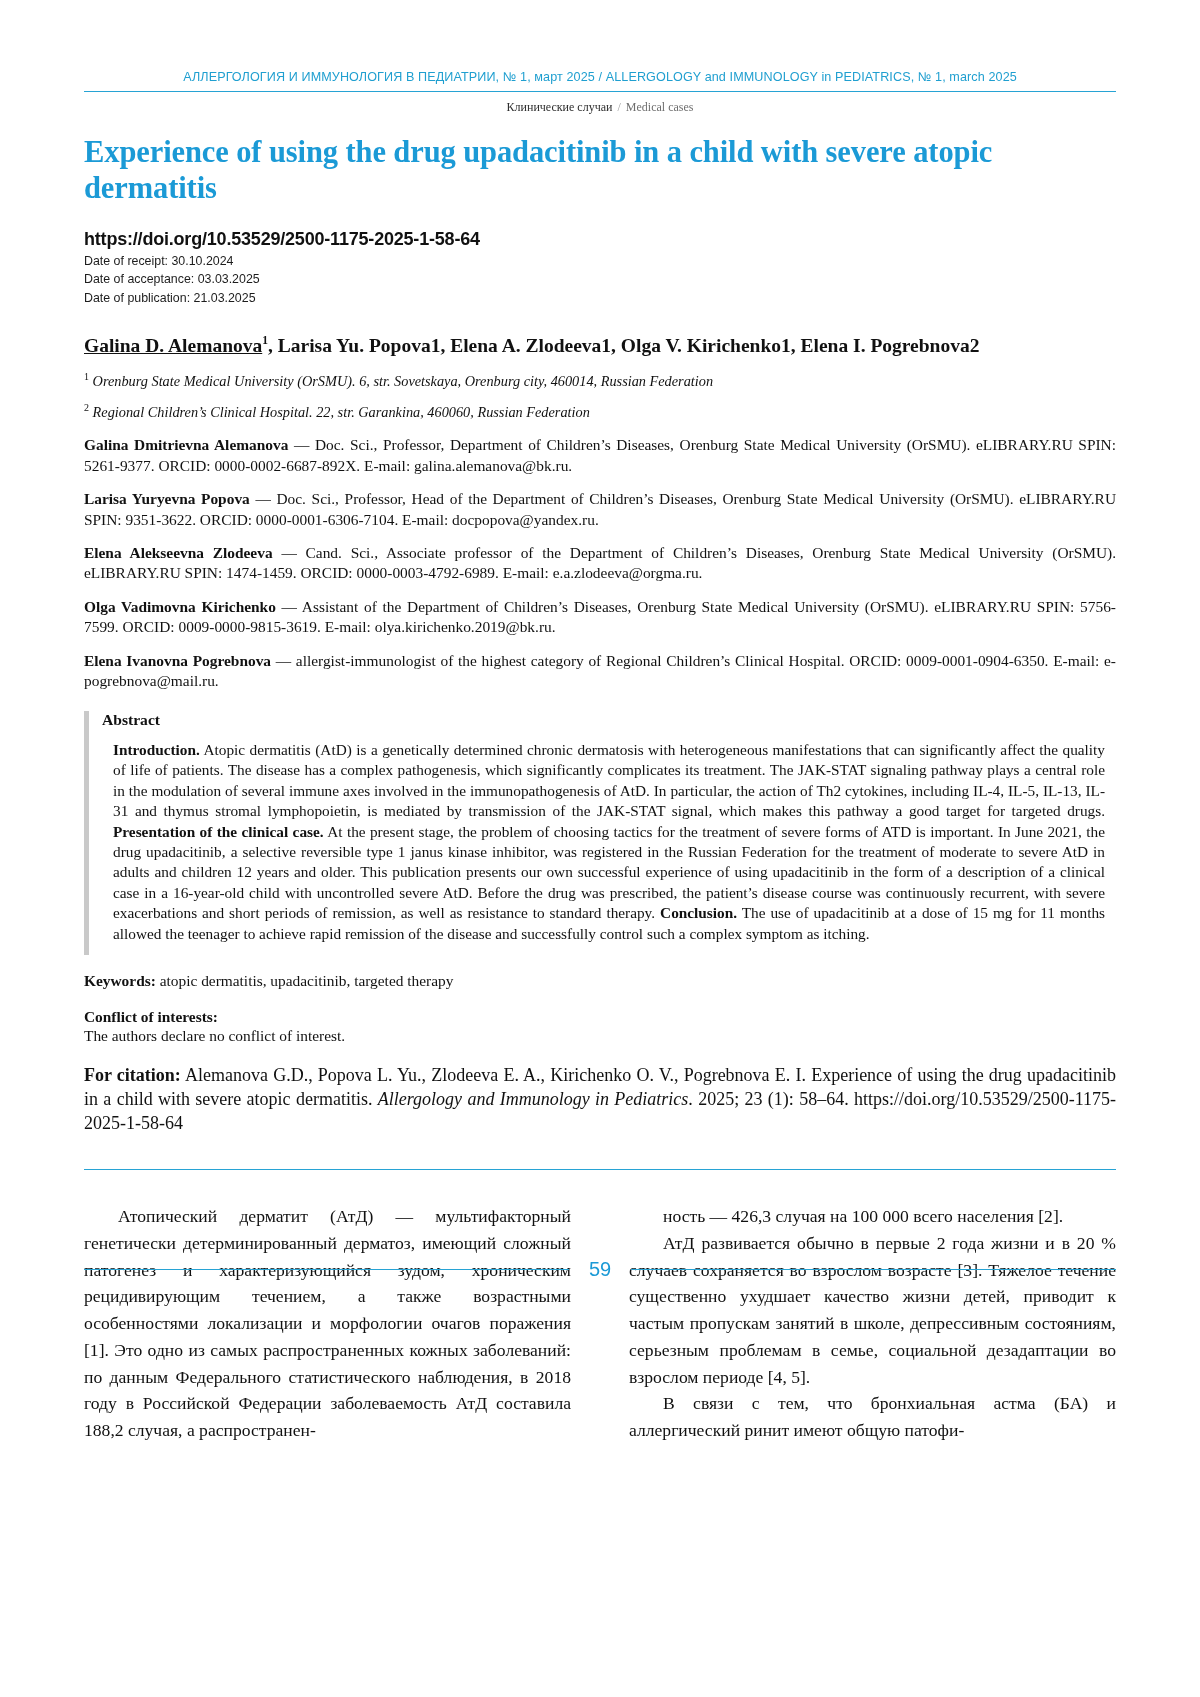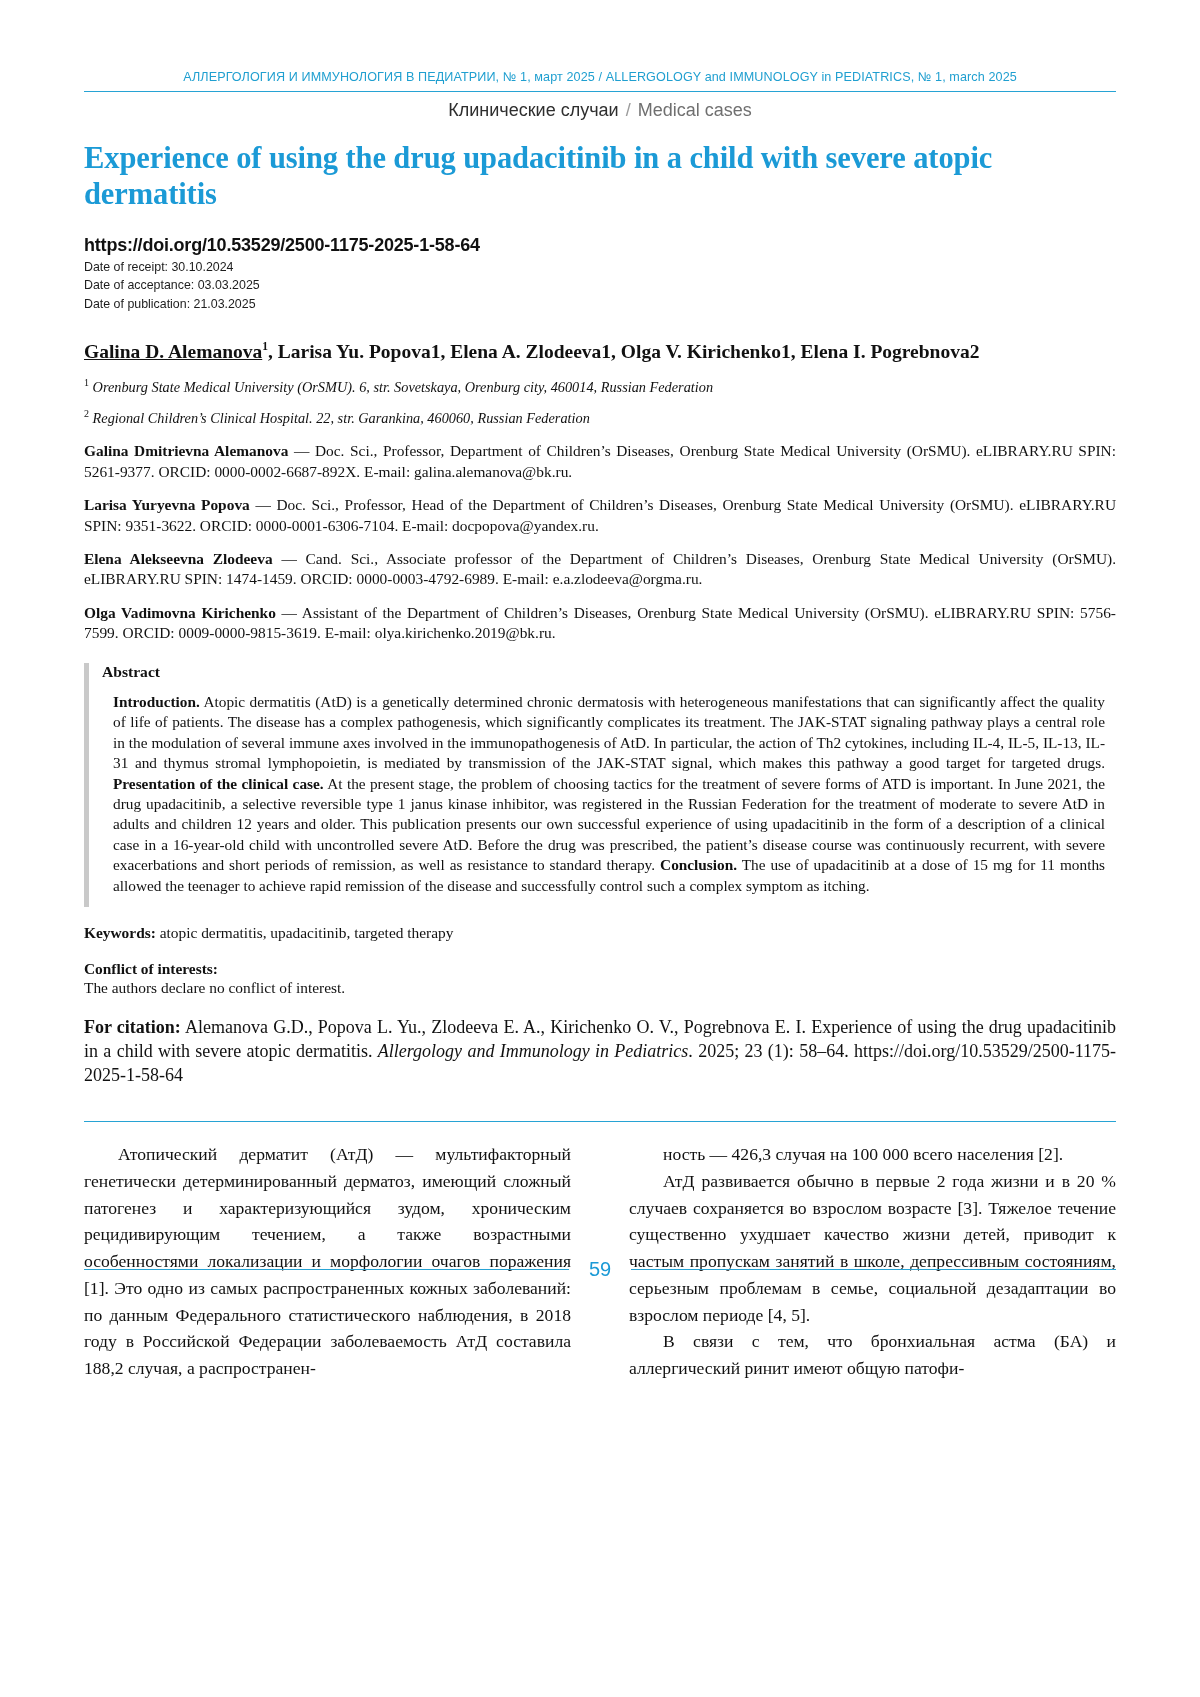--- a/index.html
+++ b/index.html
@@ -34,22 +34,22 @@
   }
   .rule-top {
     margin-top: 7px;
     border-top: 1.6px solid #27a3d4;
     width: 100%;
   }
   .section-line {
     margin-top: 8px;
     text-align: center;
     color: #5a5a5a;
-    font-family: Liberation Sans, sans-serif;
-    font-size: 18px;
+    font-family: Liberation Serif, serif;
+    font-size: 12px;
   }
   .section-line .ru { color: #2e2e2e; }
   .section-line .sep { color: #9b9b9b; padding: 0 2px;}
   .section-line .en { color: #6f6f6f; }
 
   
   .title {
     margin-top: 20px;
     color: #1b9ad6;
     font-family: "Liberation Serif", serif;
@@ -156,21 +156,21 @@
 
   
   .rule-mid {
     margin-top: 34px;
     border-top: 1.5px solid #27a3d4;
     width: 100%;
   }
 
   
   .columns {
-    margin-top: 19px;
+    margin-top: 33px;
     display: flex;
     gap: 58px;
   }
   .col {
     width: 496px;
     font-size: 17.6px;
     line-height: 1.52;
     text-align: justify;
     text-justify: inter-word;
     hyphens: manual;
@@ -240,20 +240,23 @@
     <b>Galina Dmitrievna Alemanova</b><span> — Doc. Sci., Professor, Department of Children’s Diseases, Orenburg State Medical University (OrSMU). eLIBRARY.RU SPIN: 5261-9377. ORCID: 0000-0002-6687-892X. E-mail: galina.alemanova@bk.ru.</span>
   </div>
   <div class="bio">
     <b>Larisa Yuryevna Popova</b><span> — Doc. Sci., Professor, Head of the Department of Children’s Diseases, Orenburg State Medical University (OrSMU). eLIBRARY.RU SPIN: 9351-3622. ORCID: 0000-0001-6306-7104. E-mail: docpopova@yandex.ru.</span>
   </div>
   <div class="bio">
     <b>Elena Alekseevna Zlodeeva</b><span> — Cand. Sci., Associate professor of the Department of Children’s Diseases, Orenburg State Medical University (OrSMU). eLIBRARY.RU SPIN: 1474-1459. ORCID: 0000-0003-4792-6989. E-mail: e.a.zlodeeva@orgma.ru.</span>
   </div>
   <div class="bio">
     <b>Olga Vadimovna Kirichenko</b><span> — Assistant of the Department of Children’s Diseases, Orenburg State Medical University (OrSMU). eLIBRARY.RU SPIN: 5756-7599. ORCID: 0009-0000-9815-3619. E-mail: olya.kirichenko.2019@bk.ru.</span>
+  </div>
+  <div class="bio">
+    <b>Elena Ivanovna Pogrebnova</b><span> — allergist-immunologist of the highest category of Regional Children’s Clinical Hospital. ORCID: 0009-0001-0904-6350. E-mail: e-pogrebnova@mail.ru.</span>
   </div>
 
   <div class="abstract-wrap">
     <div class="abstract-bar"></div>
     <div class="abstract-body">
       <div class="abstract-title">Abstract</div>
       <p class="abstract-p">
         <b>Introduction.</b><span> Atopic dermatitis (AtD) is a genetically determined chronic dermatosis with heterogeneous manifestations that can significantly affect the quality of life of patients. The disease has a complex pathogenesis, which significantly complicates its treatment. The JAK-STAT signaling pathway plays a central role in the modulation of several immune axes involved in the immunopathogenesis of AtD. In particular, the action of Th2 cytokines, including IL-4, IL-5, IL-13, IL-31 and thymus stromal lymphopoietin, is mediated by transmission of the JAK-STAT signal, which makes this pathway a good target for targeted drugs. </span><b>Presentation of the clinical case.</b><span> At the present stage, the problem of choosing tactics for the treatment of severe forms of ATD is important.  In June 2021, the drug upadacitinib, a selective reversible type 1 janus kinase inhibitor, was registered in the Russian Federation for the treatment of moderate to severe AtD in adults and children 12 years and older. This publication presents our own successful experience of using upadacitinib in the form of a description of a clinical case in a 16-year-old child with uncontrolled severe AtD. Before the drug was prescribed, the patient’s disease course was continuously recurrent, with severe exacerbations and short periods of remission, as well as resistance to standard therapy. </span><b>Conclusion.</b><span> The use of upadacitinib at a dose of 15 mg for 11 months allowed the teenager to achieve rapid remission of the disease and successfully control such a complex symptom as itching.</span>
       </p>
     </div>

